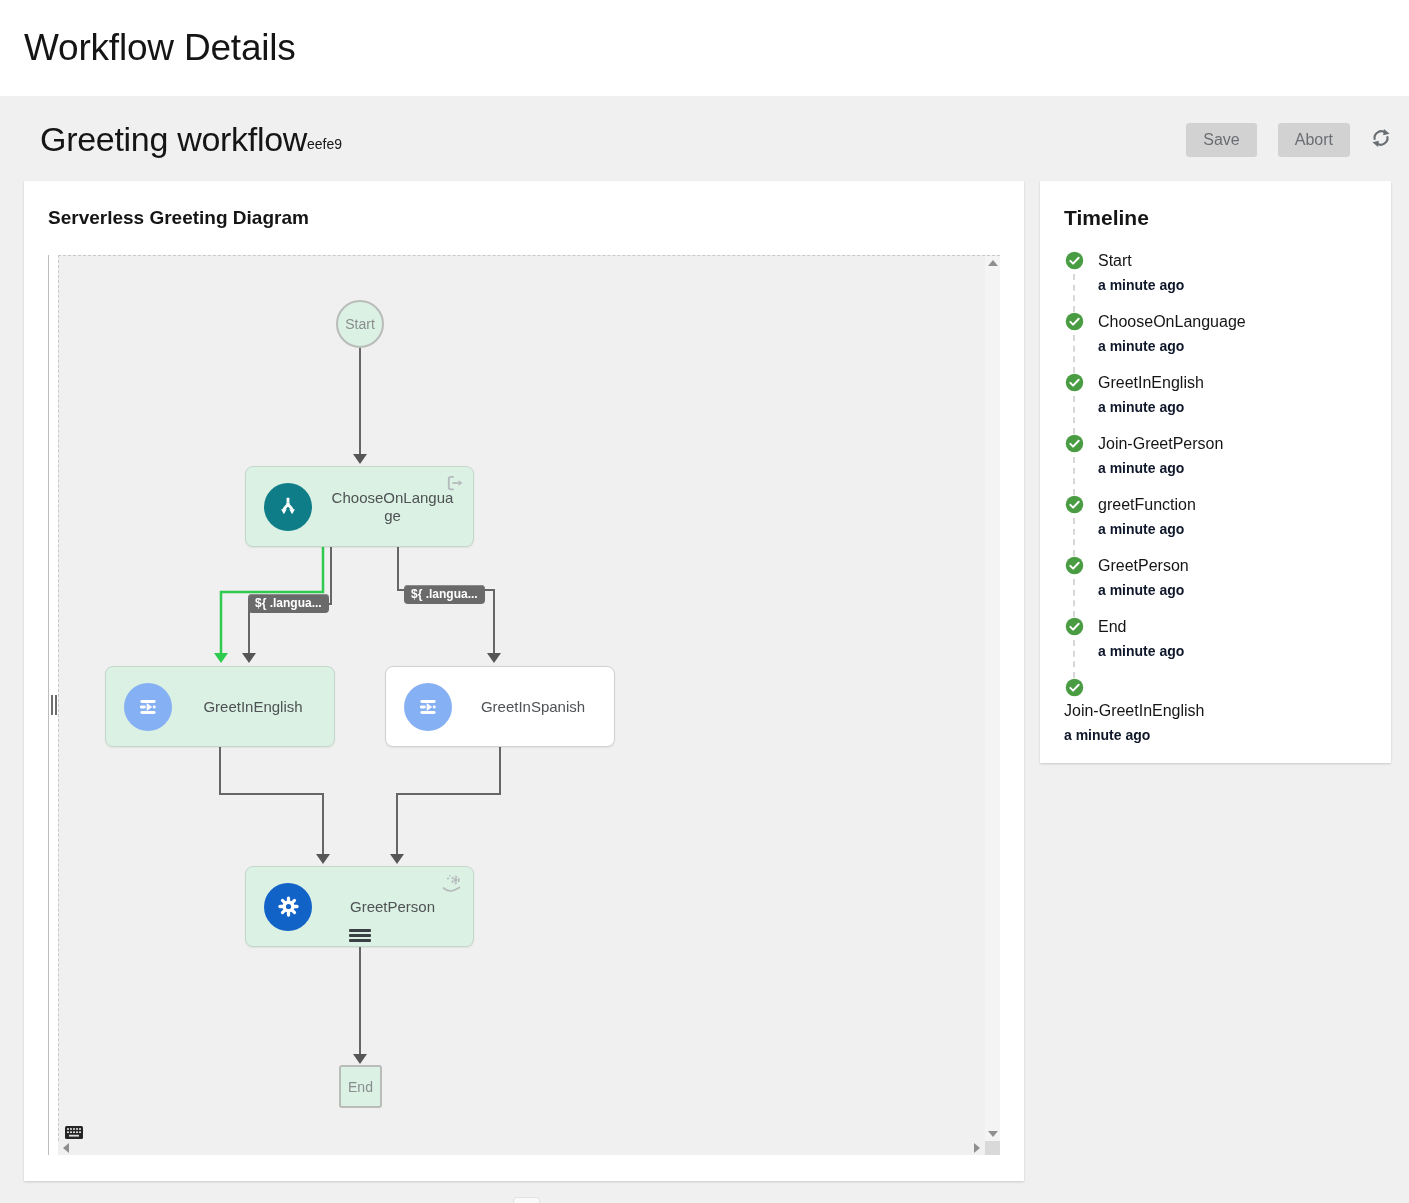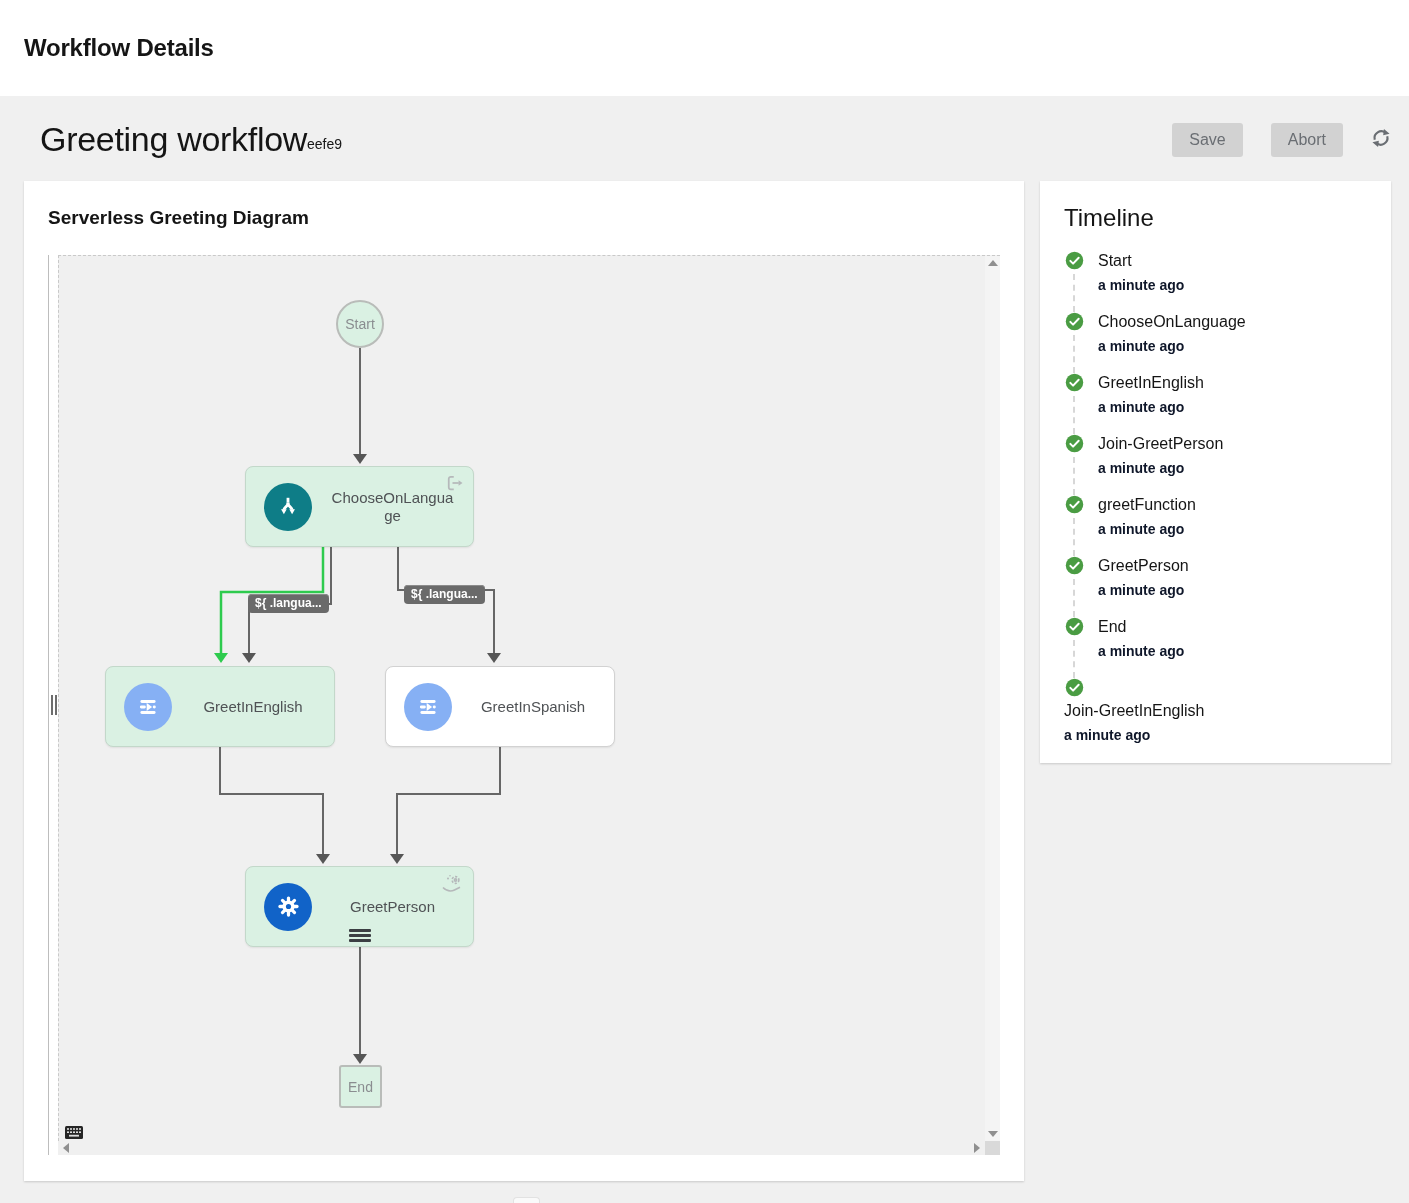--- a/index.html
+++ b/index.html
@@ -3,26 +3,26 @@
 <meta charset="utf-8">
 <style>
   * { box-sizing: border-box; margin: 0; padding: 0; }
   html,body { width:1409px; height:1203px; overflow:hidden; }
   body {
     font-family: "Liberation Sans", sans-serif;
     background:#f0f0f0; color:#151515; position:relative;
   }
   
   .topbar { background:#fff; height:96px; display:flex; align-items:center; padding:0 24px; }
-  .topbar h1 { font-size:24px; font-weight:700; letter-spacing:-0.2px; }
+  .topbar h1 { font-size:37px; font-weight:400; letter-spacing:-0.2px; }
   
   .page-head { display:flex; align-items:center; padding:24px 18px 22px 40px; }
   .wf-name { font-size:34px; font-weight:500; letter-spacing:-0.3px; }
   .wf-id { font-size:14px; color:#151515; margin-left:0; align-self:flex-end; padding-bottom:7px; }
-  .actions { margin-left:auto; display:flex; align-items:center; gap:28px; }
+  .actions { margin-left:auto; display:flex; align-items:center; gap:21px; }
   .btn { border:none; border-radius:3px; background:#d2d2d2; color:#6a6e73;
          font-family:inherit; font-size:16px; padding:8px 17px; cursor:not-allowed; }
   .icon-btn { background:none; border:none; cursor:pointer; display:flex; align-items:center; }
   
   .content { display:flex; gap:16px; padding:0 18px 0 24px; align-items:flex-start; }
   .card { background:#fff; box-shadow:0 1px 2px rgba(0,0,0,.16); }
   .diagram-card { width:1000px; padding:24px 24px 26px 24px; }
   .card-title { font-size:19px; font-weight:700; line-height:26px; margin-bottom:24px; }
   .diagram-wrap { display:flex; }
   
@@ -67,21 +67,21 @@
   .hbar .spacer { flex:1; }
   .corner { width:15px; height:14px; background:#d9d9d9; }
   .tri { width:0; height:0; display:block; cursor:pointer; }
   .tri-up   { border-left:5px solid transparent; border-right:5px solid transparent; border-bottom:6px solid #8f8f8f; }
   .tri-down { border-left:5px solid transparent; border-right:5px solid transparent; border-top:6px solid #8f8f8f; }
   .tri-left { border-top:5px solid transparent; border-bottom:5px solid transparent; border-right:6px solid #8f8f8f; margin-left:5px; }
   .tri-right{ border-top:5px solid transparent; border-bottom:5px solid transparent; border-left:6px solid #8f8f8f; margin-right:5px; }
   .kbd-btn { position:absolute; left:6px; bottom:2px; z-index:5; background:none; border:none; line-height:0; cursor:pointer; }
   
   .timeline-card { width:351px; padding:24px 24px 20px 24px; }
-  .tl-title { font-size:24px; font-weight:400; line-height:26px; margin-bottom:20px; }
+  .tl-title { font-size:21px; font-weight:700; line-height:26px; margin-bottom:20px; }
   .tl-item { display:flex; min-height:61px; }
   .tl-item:last-child { min-height:50px;flex-direction:column; }
   .tl-rail { width:20px; margin-right:14px; display:flex; flex-direction:column; align-items:center; flex:none; }
   .tl-check { width:19px; height:19px; flex:none; line-height:0; }
   .tl-line { flex:1; width:0; border-left:2px dashed #d7d7d7; margin-top:4px; }
   .tl-label { font-size:16px; color:#151515; margin-top:1px; margin-bottom:7px; }
   .tl-time { font-size:14px; color:#0f172a;font-weight:bold; }
   
   .bottom-peek { position:absolute; left:513px; top:1197px; width:27px; height:8px;
                  background:#fafafa; border:1px solid #e2e2e2; border-bottom:none; border-radius:4px 4px 0 0; }

